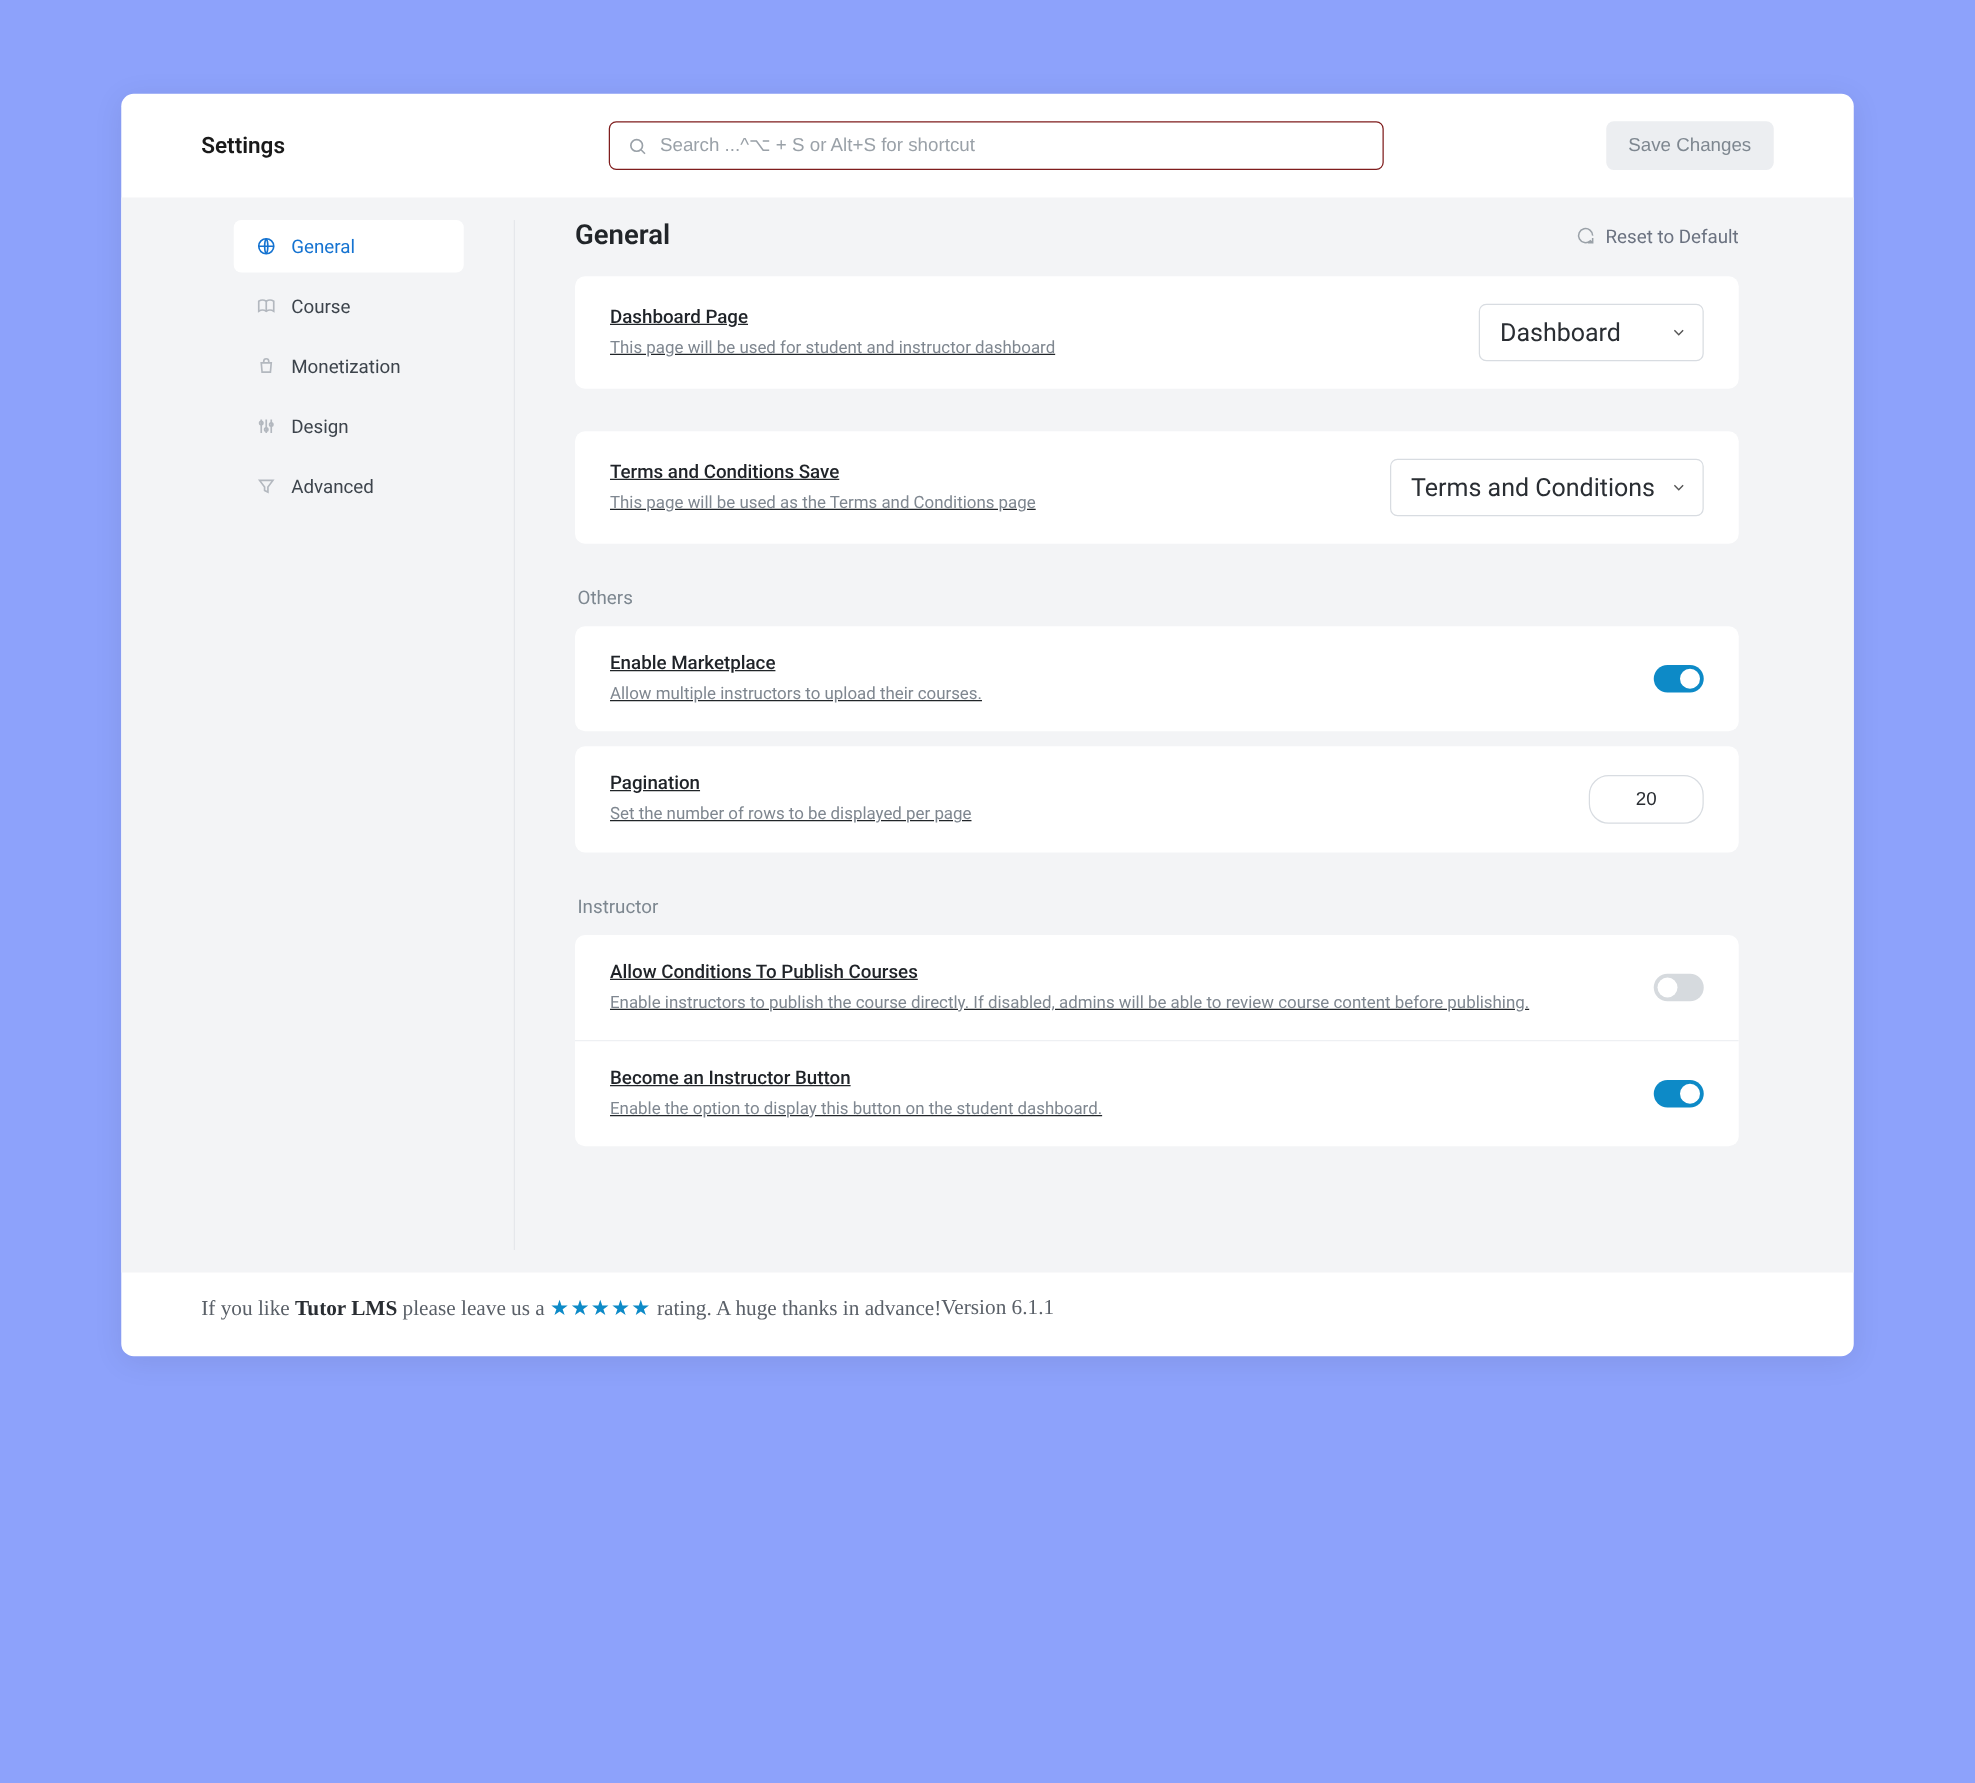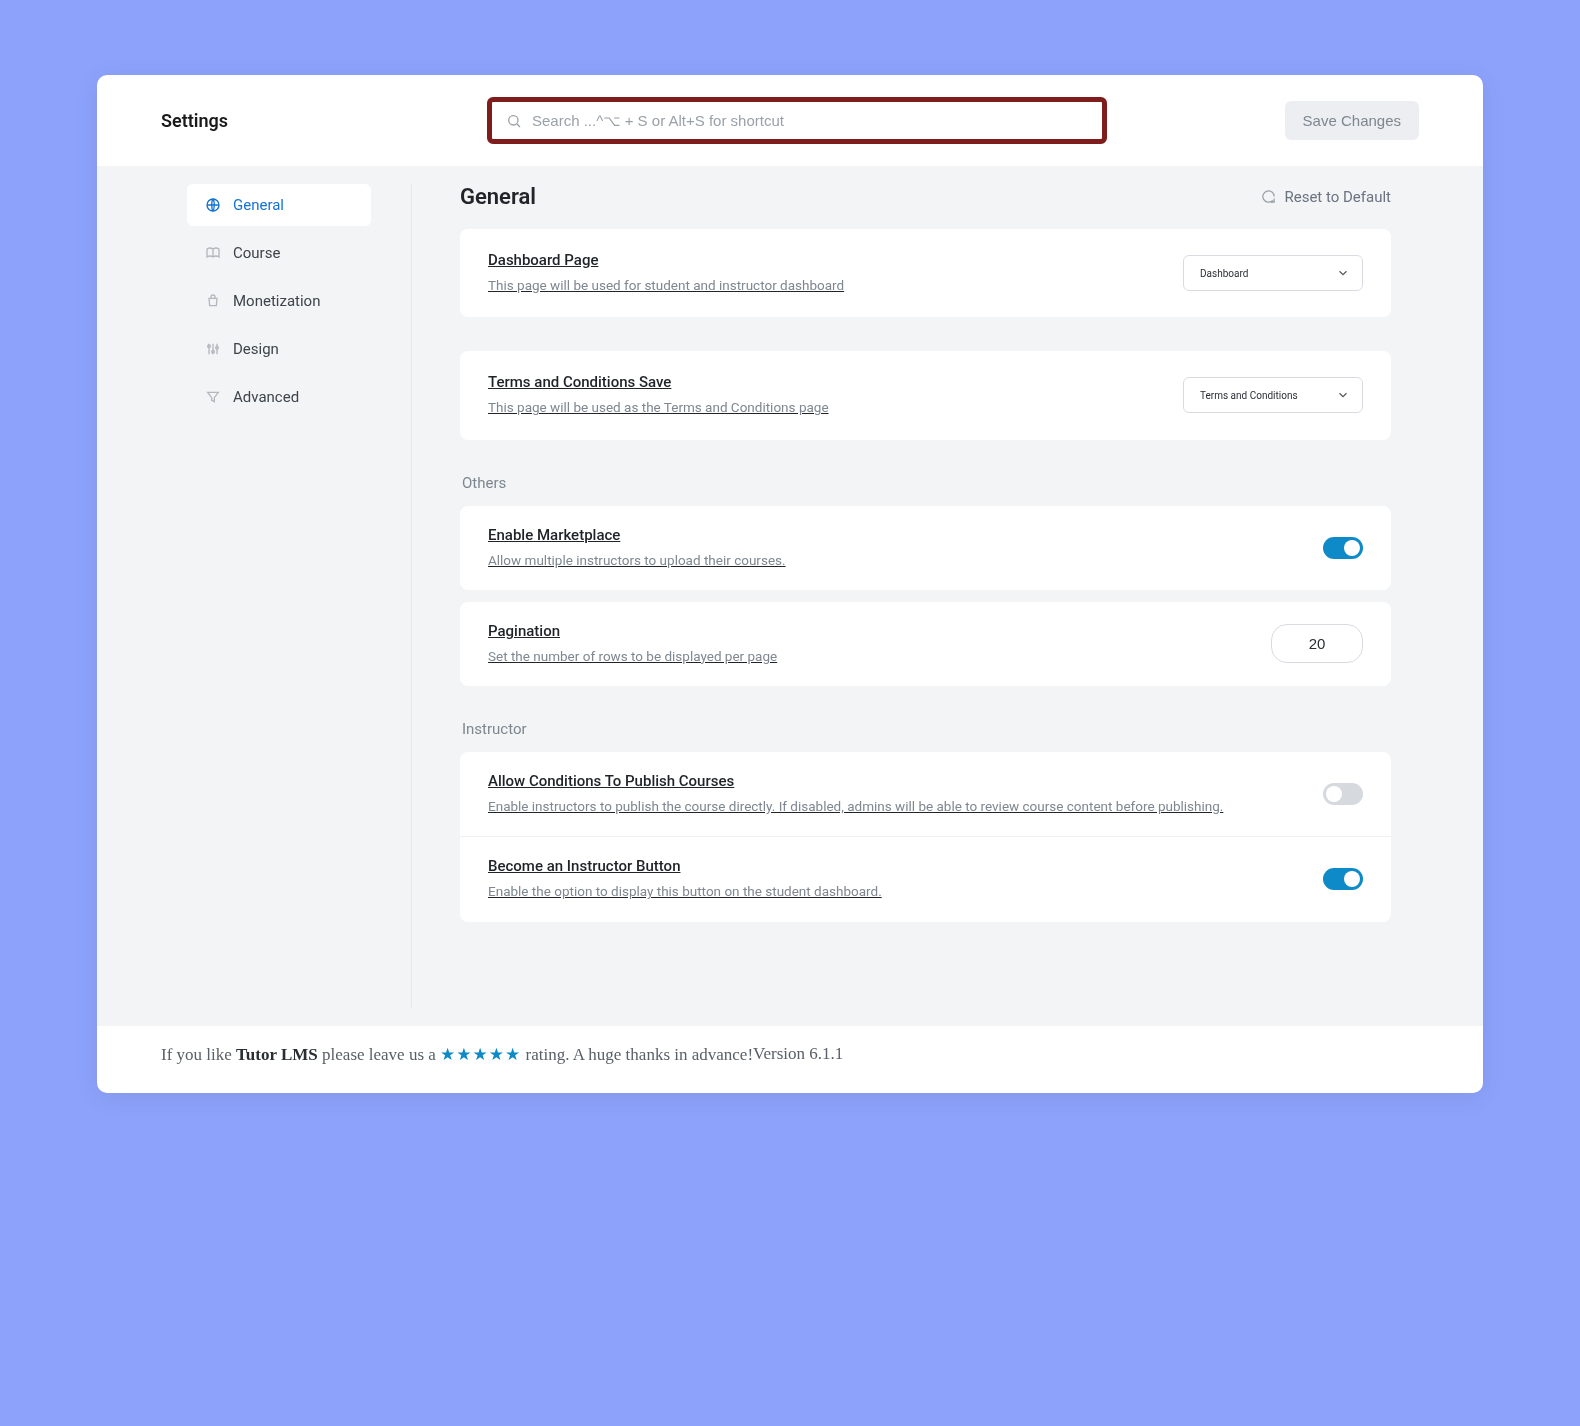--- a/index.html
+++ b/index.html
@@ -26,21 +26,21 @@
     font-weight: 600;
     color: #1a1a1a;
     flex: 0 0 auto;
     margin-right: 235px;
   }
   .search-wrap {
     flex: 1;
     max-width: 620px;
     display: flex;
     align-items: center;
-    border: 5px solid #7f1d1d;
+    border: 1px solid #7f1d1d;
     border-radius: 6px;
     padding: 10px 14px;
     background: #fff;
     gap: 10px;
   }
   .search-wrap input {
     border: none;
     outline: none;
     flex: 1;
     font-size: 15px;
@@ -132,21 +132,21 @@
   .row-desc { font-size: 13.5px; color: #7f8790; line-height: 1.5; }
   .select {
     display: flex;
     align-items: center;
     justify-content: space-between;
     border: 1px solid #d8dce1;
     border-radius: 6px;
     padding: 10px 12px 10px 16px;
     min-width: 180px;
     cursor: pointer;
-    font-size: 10px;
+    font-size: 20px;
     color: #2a2e33;
     gap: 12px;
     background:#fff;
   }
   .section-label {
     color: #7d8790;
     font-size: 15px;
     margin: 0 0 14px 2px;
   }
   .num-input {

